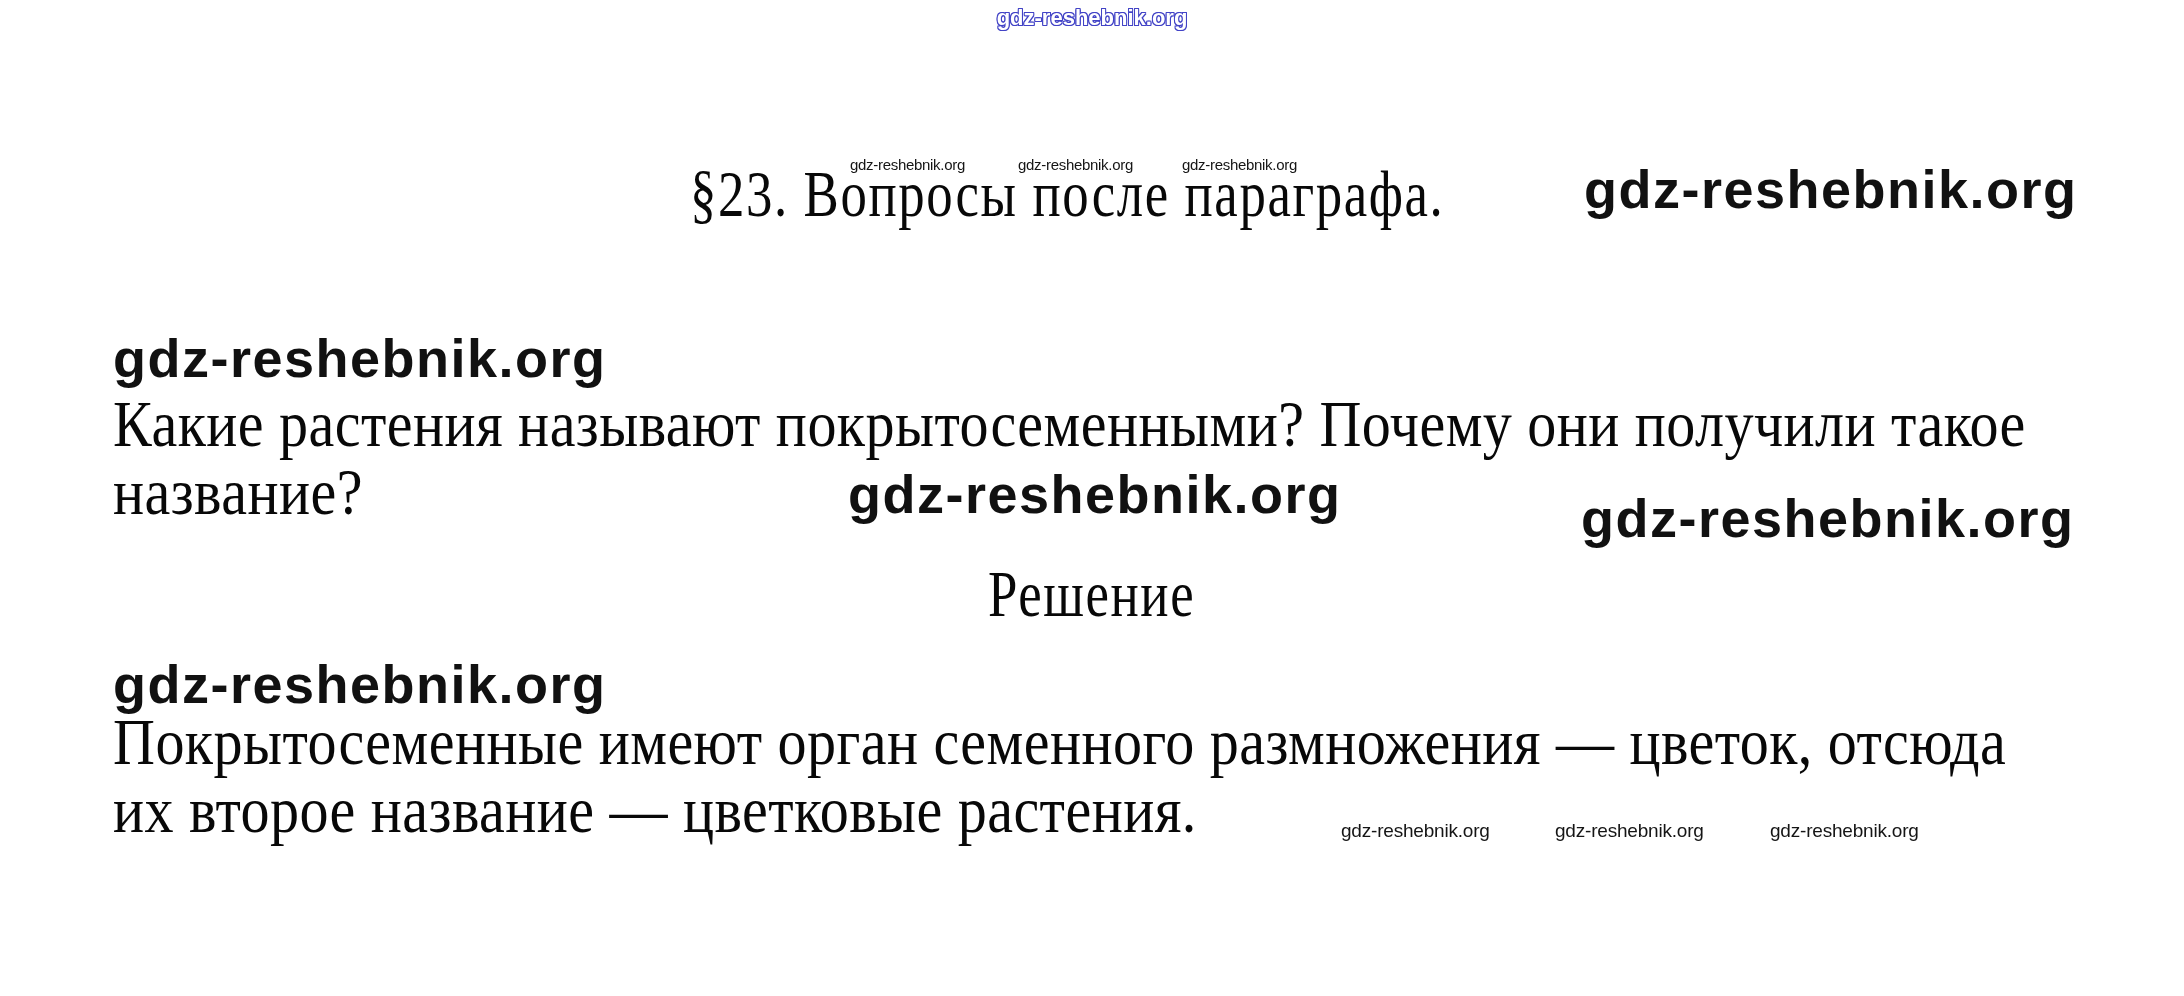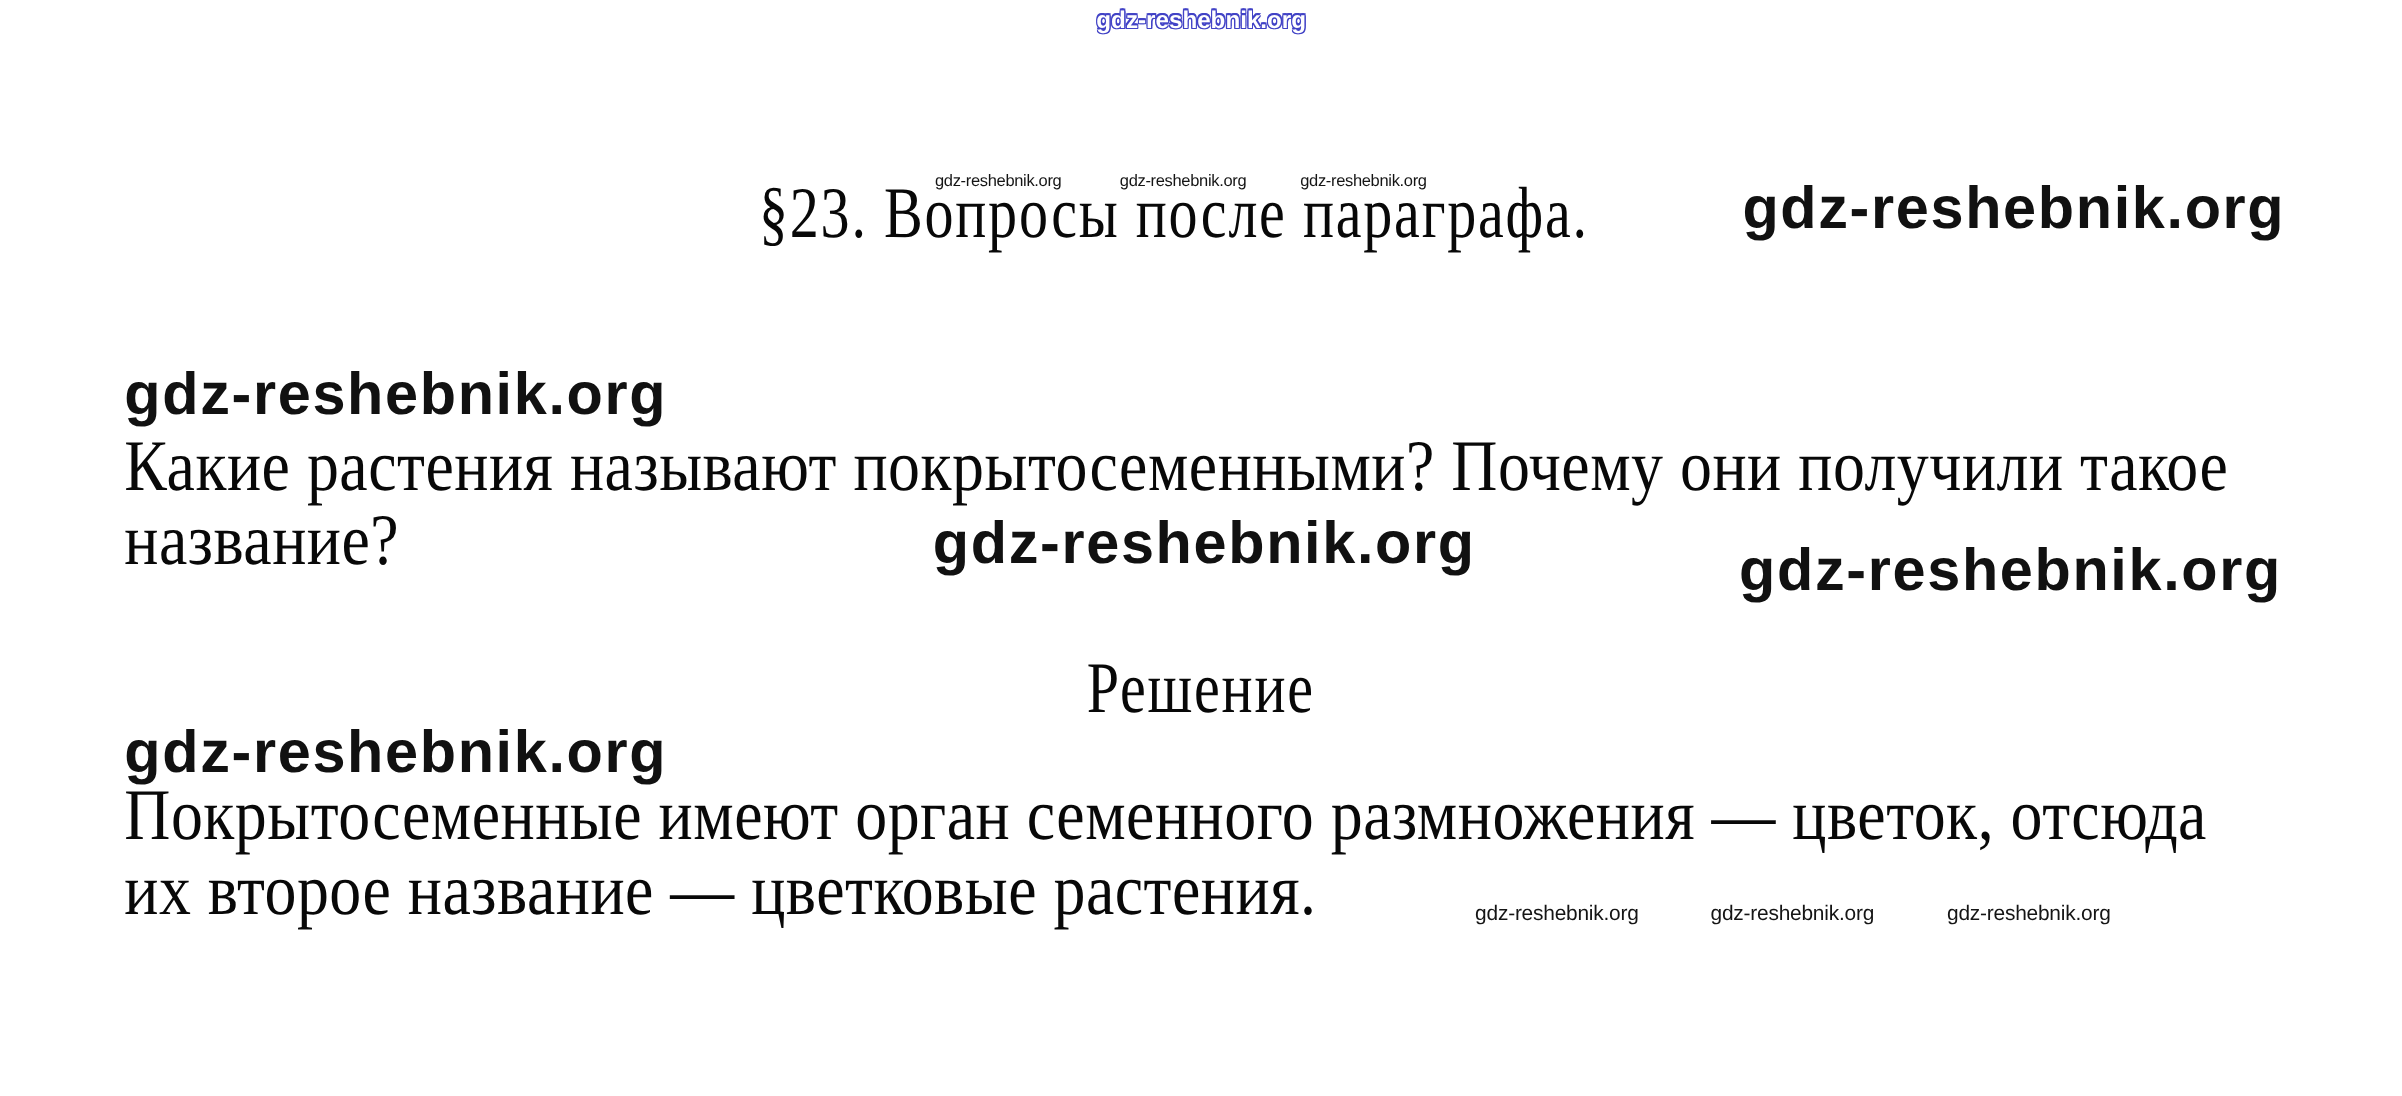--- a/index.html
+++ b/index.html
@@ -111,21 +111,21 @@
 
   <div class="abs serif-body" style="left: 113px; top: 390px;">
     <div>Какие растения называют покрытосеменными? Почему они получили такое</div>
     <div>название?</div>
   </div>
 
   <div class="abs wm-bold" style="left: 848px; top: 466px;">gdz-reshebnik.org</div>
 
   <div class="abs wm-bold" style="left: 1581px; top: 490px;">gdz-reshebnik.org</div>
 
-  <div class="abs centered-row" style="top: 592px;">
+  <div class="abs centered-row" style="top: 560px;">
     <span>Решение</span>
   </div>
 
   <div class="abs wm-bold" style="left: 113px; top: 656px;">gdz-reshebnik.org</div>
 
   <div class="abs serif-body" style="left: 113px; top: 708px;">
     <div>Покрытосеменные имеют орган семенного размножения — цветок, отсюда</div>
     <div>их второе название — цветковые растения.</div>
   </div>
 

